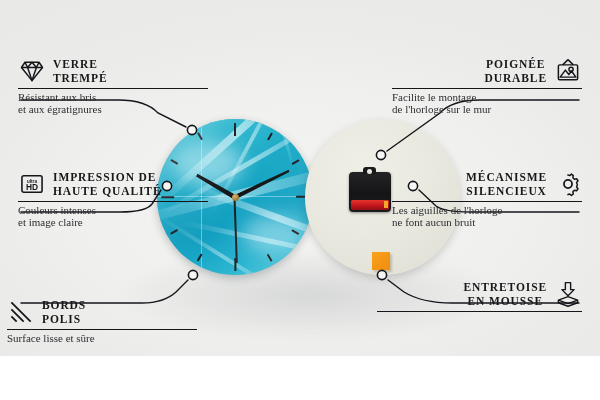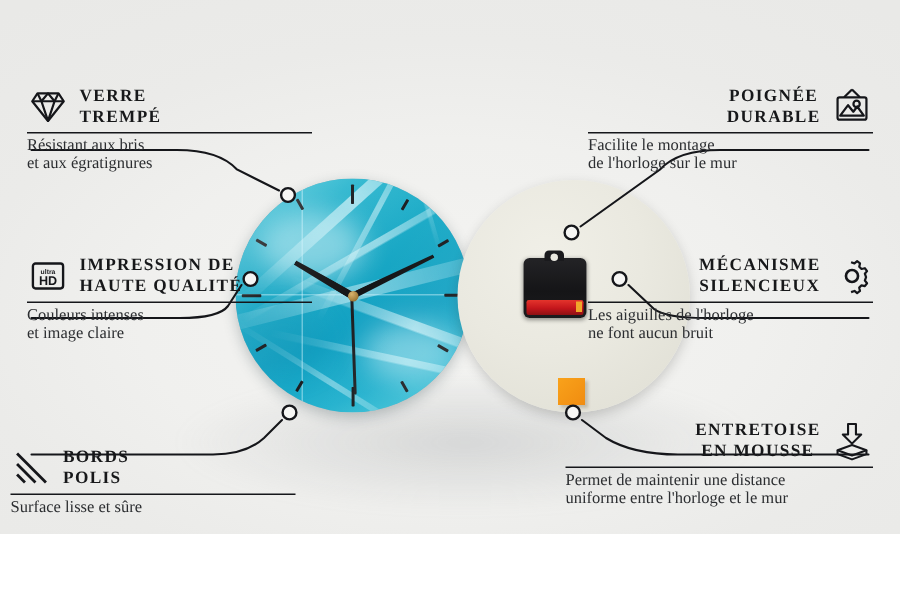--- a/index.html
+++ b/index.html
@@ -442,18 +442,15 @@
         <svg viewBox="0 0 32 32">
             <g fill="none" stroke="currentColor" stroke-width="1.6" stroke-linejoin="round">
               <path d="M13 3 h6 v8 h4 l-7 7 -7-7 h4 Z"></path>
               <path d="M16 19 L27 23 L16 27 L5 23 Z"></path>
               <path d="M5 23 v3 l11 4 11-4 v-3"></path>
             </g>
           </svg>
       </span>
     </div>
     <div class="rule"></div>
-    <div class="desc">
-      <span>Permet de maintenir une distance</span><br><span>uniforme entre l'horloge et le mur</span>
-    </div>
   </div>
 
 </div>
 
 </body></html>

